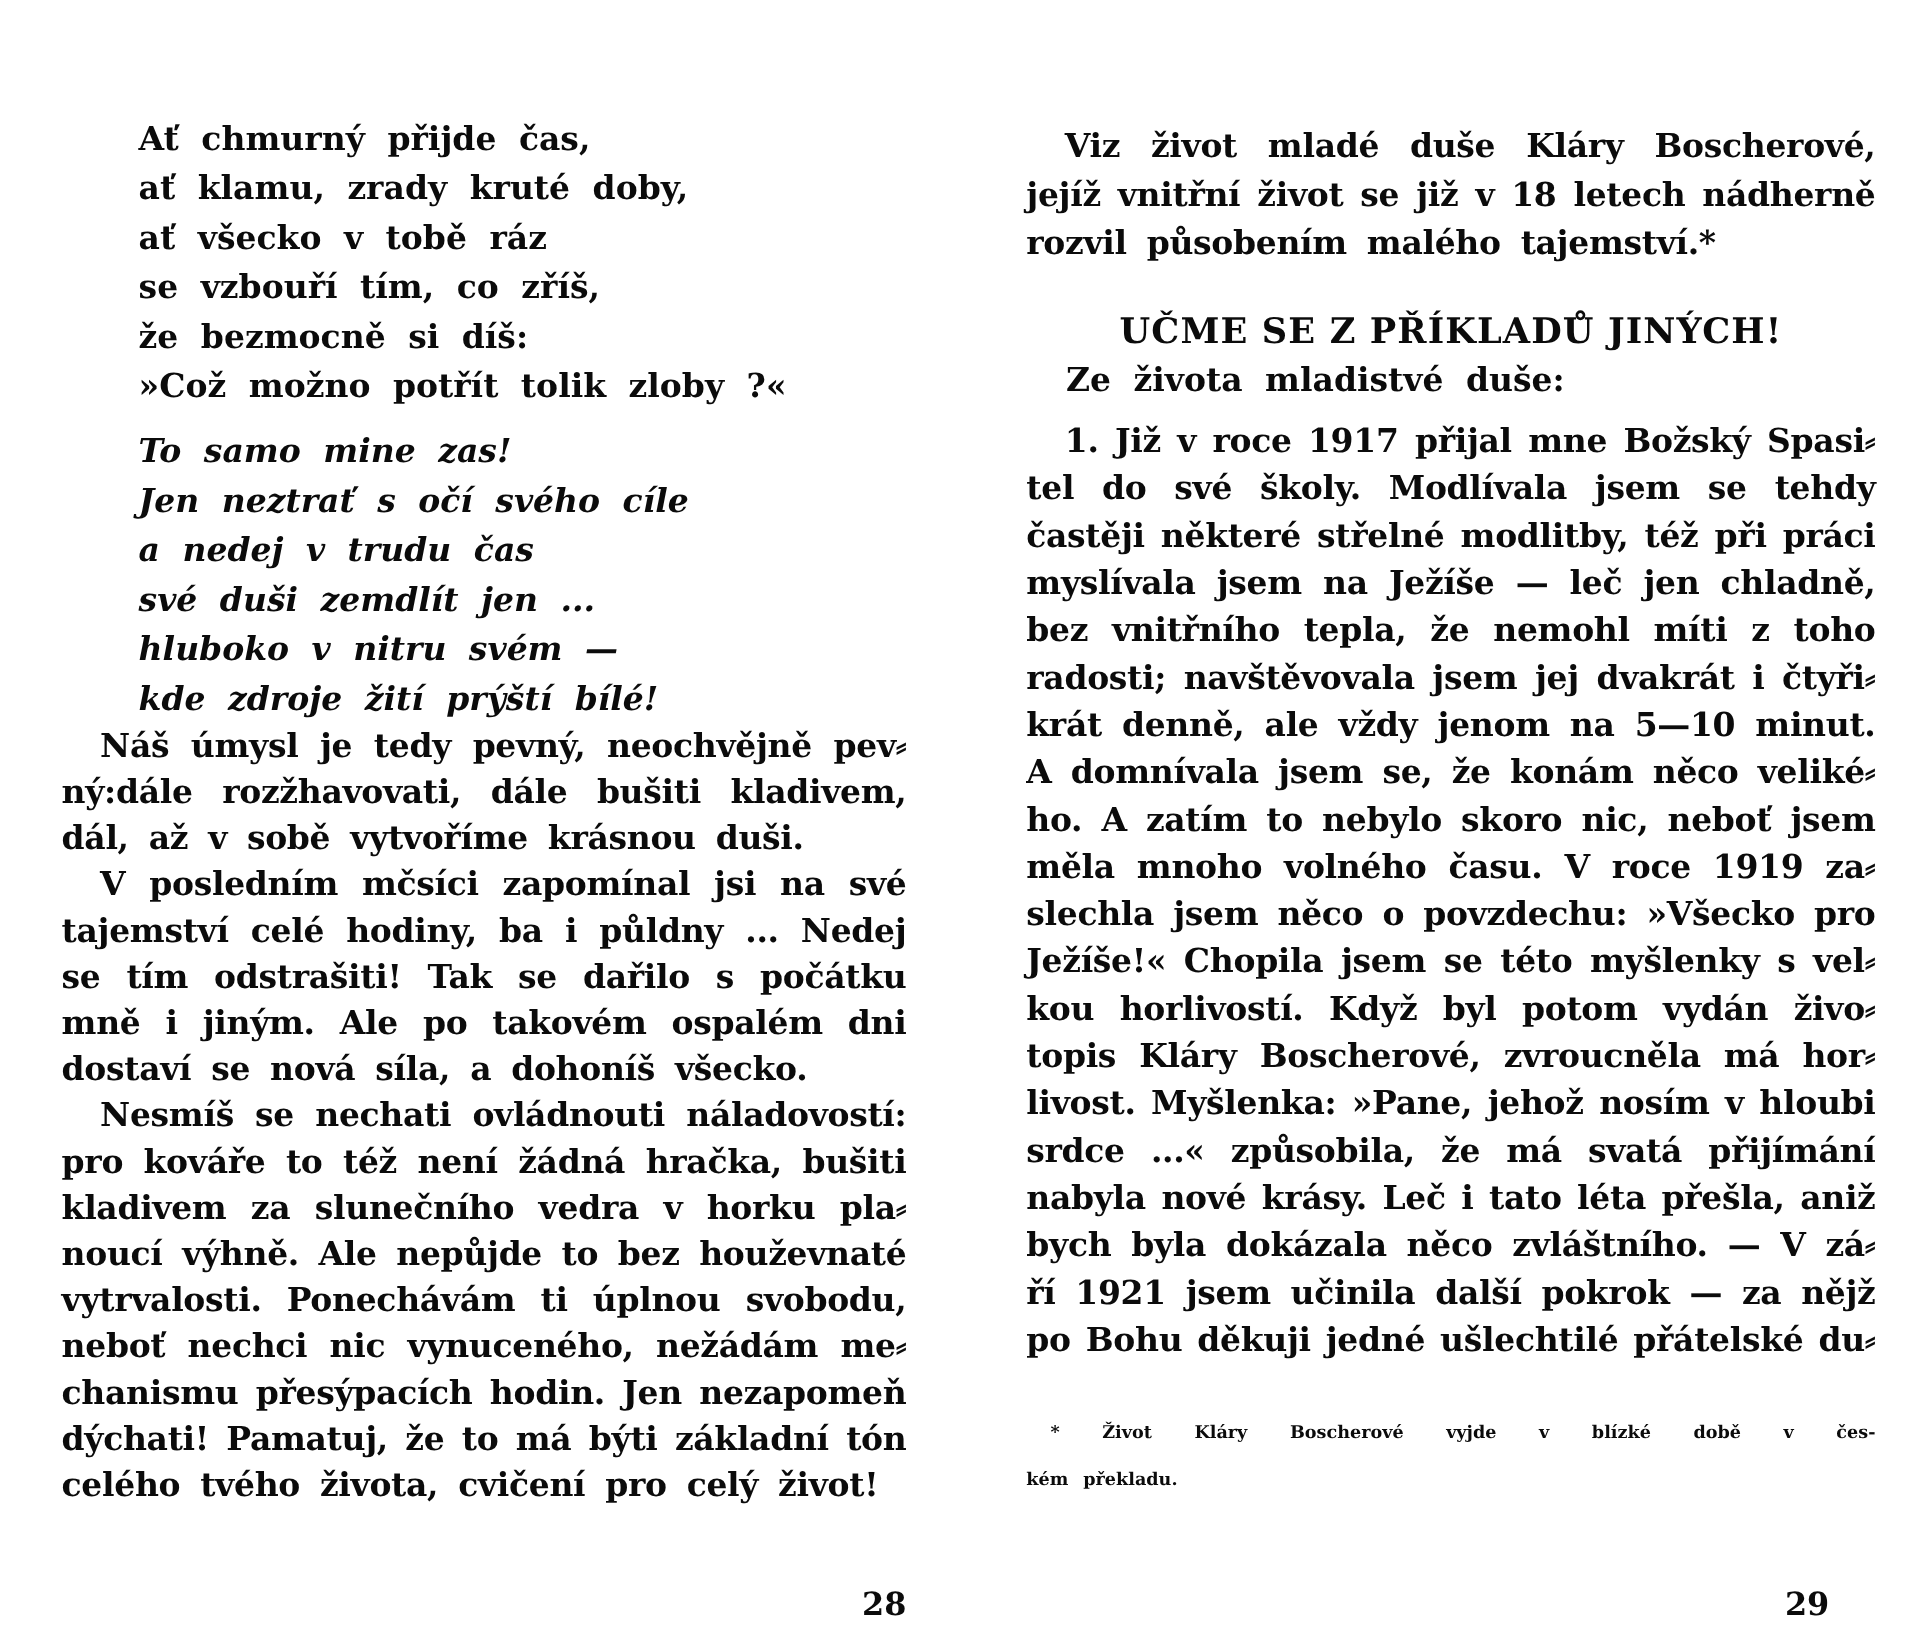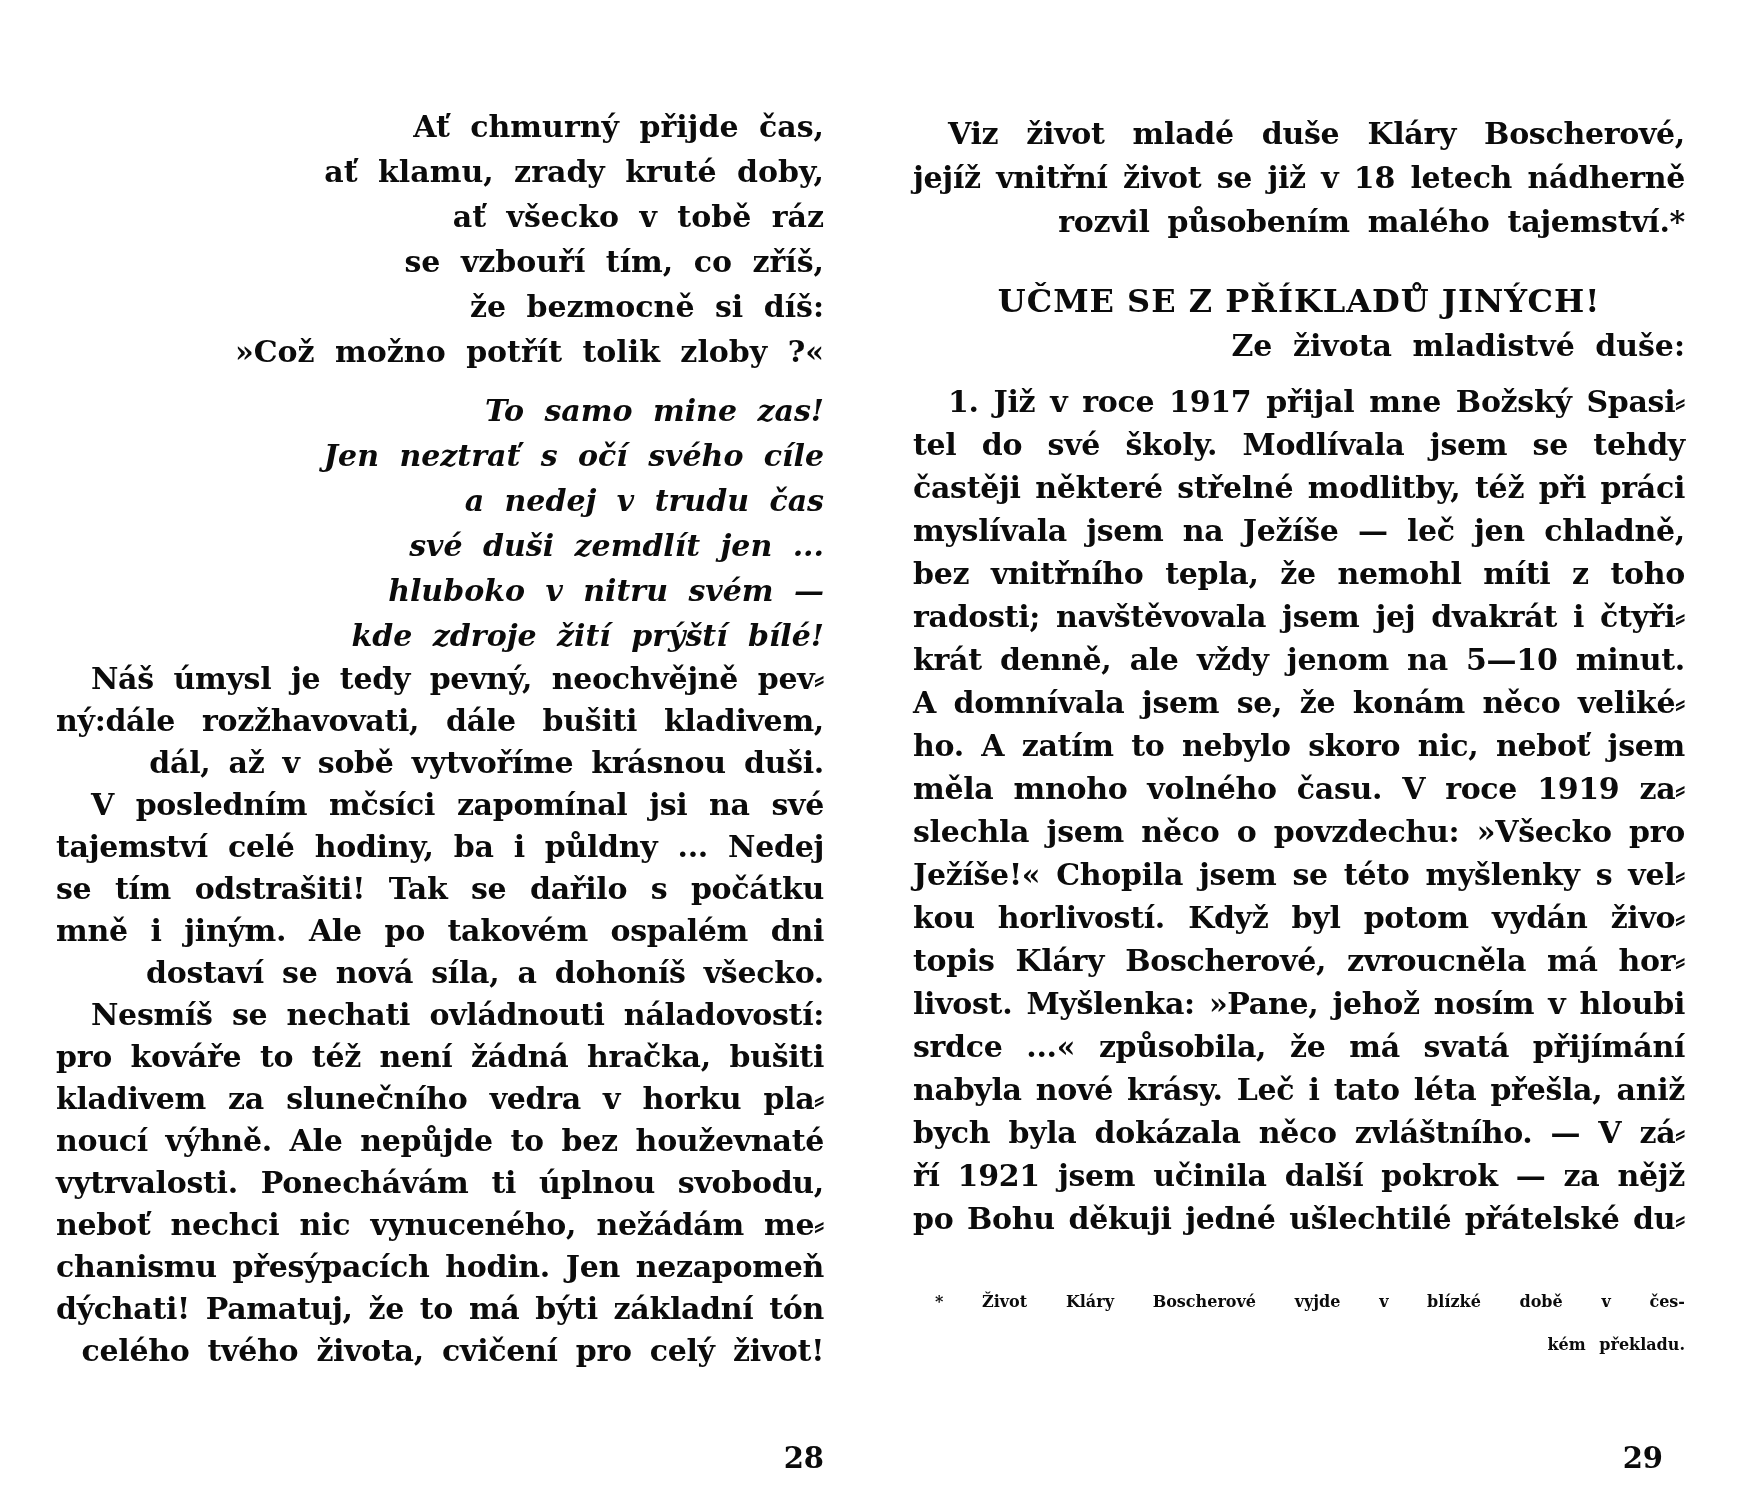--- a/index.html
+++ b/index.html
@@ -7,27 +7,26 @@
     width:1756px;height:1500px;
     background:#ffffff;
     position:relative;
     overflow:hidden;
     font-family:"DejaVu Serif","Liberation Serif",serif;
     color:#0b0b0b;
     -webkit-font-smoothing:antialiased;
   }
   .page{position:absolute;}
   .page-left{left:56px;top:104px;width:768px;}
-  .page-right{left:913px;top:112px;width:772px;}
+  .page-right{left:933px;top:112px;width:772px;}
 
   .ln{
     font-size:30px;
     font-weight:700;
     white-space:normal;
-    text-align:right;
   }
   
   .poem .ln{
     line-height:45px;
     padding-left:70px;
     word-spacing:10px;
   }
   .stanza-2{margin-top:14px;font-style:italic;}
 
   

